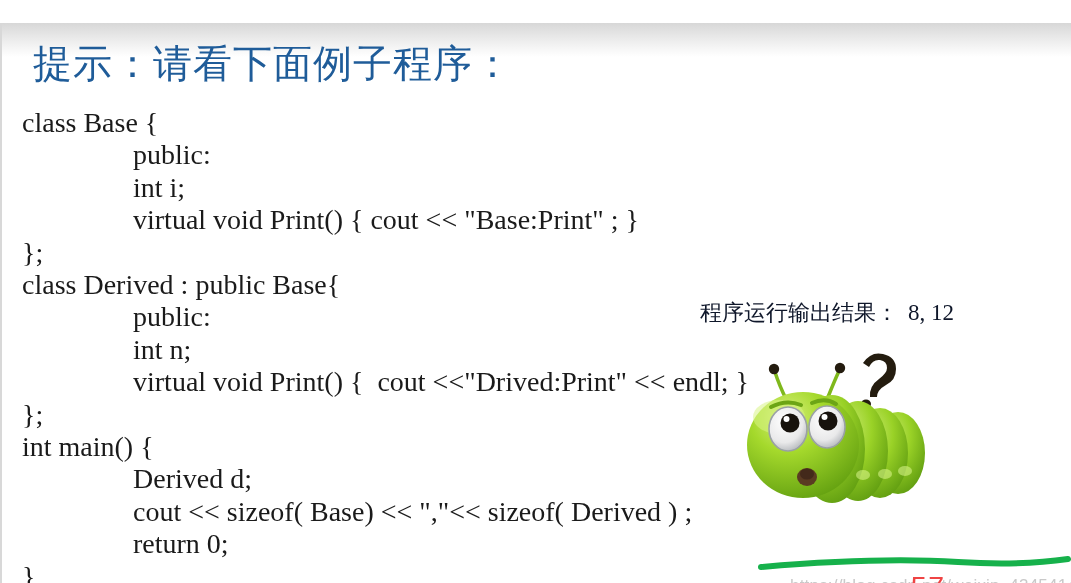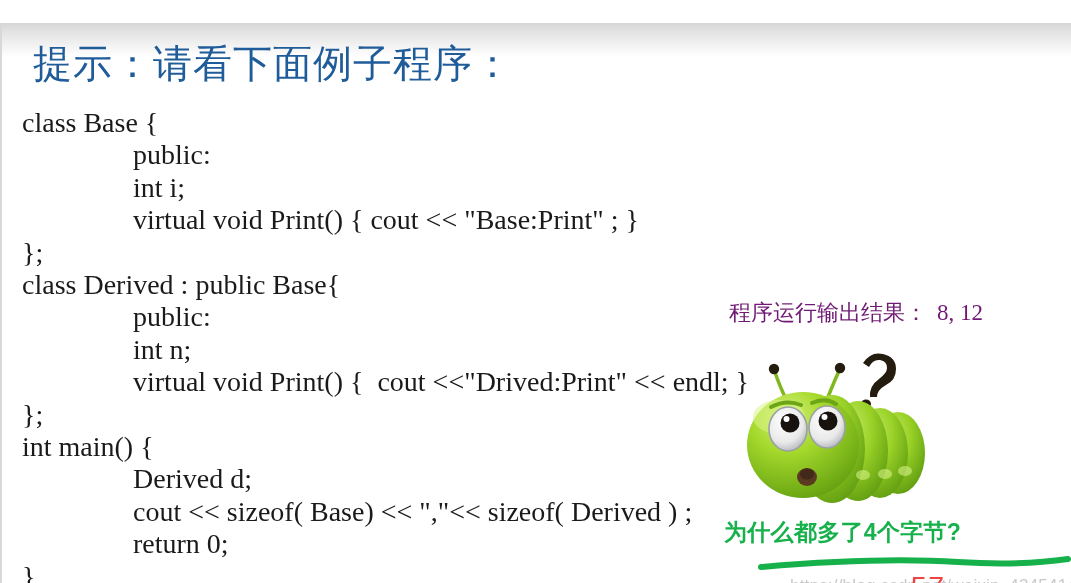--- a/index.html
+++ b/index.html
@@ -60,24 +60,24 @@
     font-size: 28px;
     line-height: 32.4px;
     color: #1a1a1a;
     white-space: pre;
   }
   #code .ind { display: inline-block; width: 111px; }
 
   
   #result-line {
     position: absolute;
-    left: 729px;
+    left: 700px;
     top: 275px;
     white-space: nowrap;
-    color: #701a75;
+    color: #0f172a;
   }
   #result-line .cn {
     font-family: "Liberation Sans", "DejaVu Sans", sans-serif;
     font-size: 22px;
     letter-spacing: 0px;
   }
   #result-line .num {
     font-family: "Liberation Serif", "DejaVu Serif", serif;
     font-size: 23px;
     padding-left: 10px;
@@ -223,21 +223,20 @@
       <circle cx="55" cy="82" r="9.5" fill="#17120d"></circle>
       <circle cx="93" cy="80" r="9.5" fill="#17120d"></circle>
       <circle cx="51.5" cy="78" r="3" fill="#ffffff"></circle>
       <circle cx="89.5" cy="76" r="3" fill="#ffffff"></circle>
 
       <ellipse cx="72" cy="136" rx="10" ry="9" fill="#5a3b22"></ellipse>
       <ellipse cx="72" cy="133" rx="7" ry="5.5" fill="#43291a"></ellipse>
     </svg>
   </div>
 
-  <div id="green-question">为什么都多了4个字节?</div>
 
   <div id="green-underline">
     <svg viewBox="0 0 313 24" width="313" height="24" xmlns="http://www.w3.org/2000/svg">
       <path d="M3 14 Q120 4 200 9 Q262 13 310 6" fill="none" stroke="#16b14b" stroke-width="6" stroke-linecap="round"></path>
     </svg>
   </div>
 
   <div id="watermark">https://blog.csdn.net/weixin_43454149</div>
   <div id="page-number">57</div>
 

